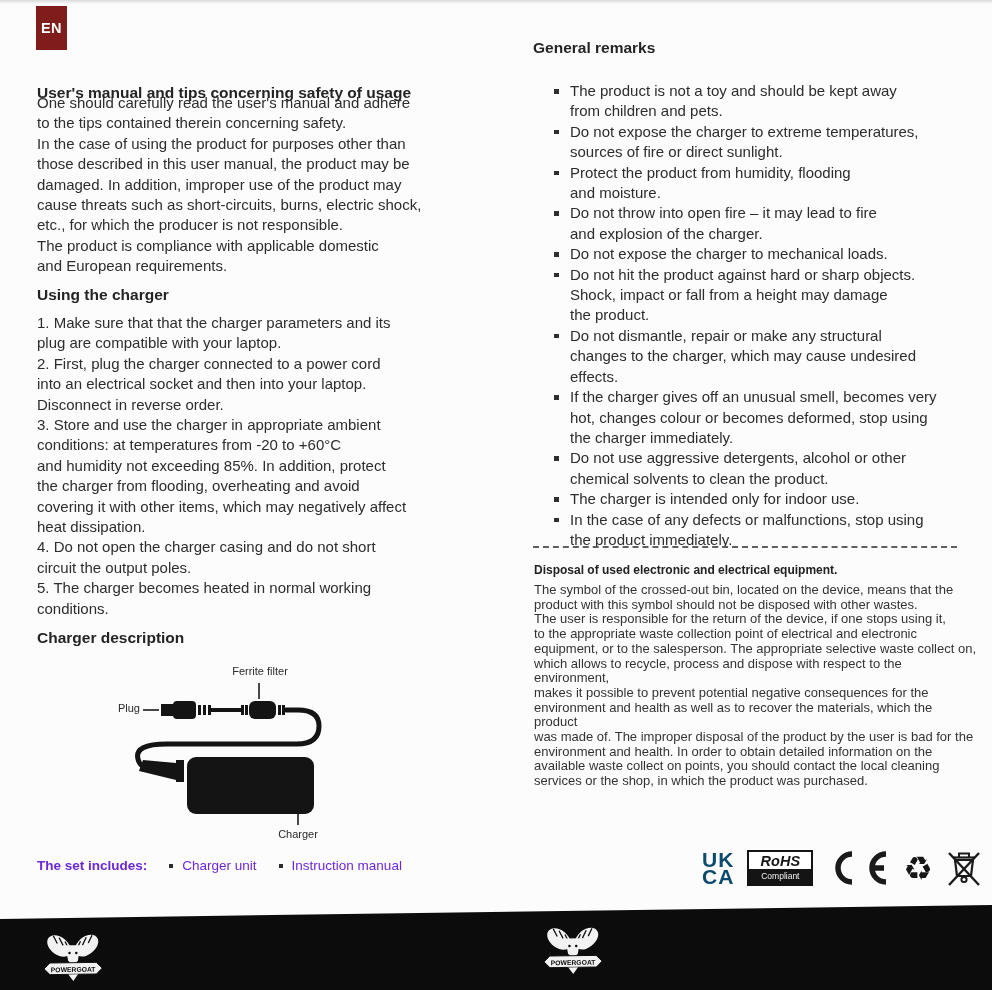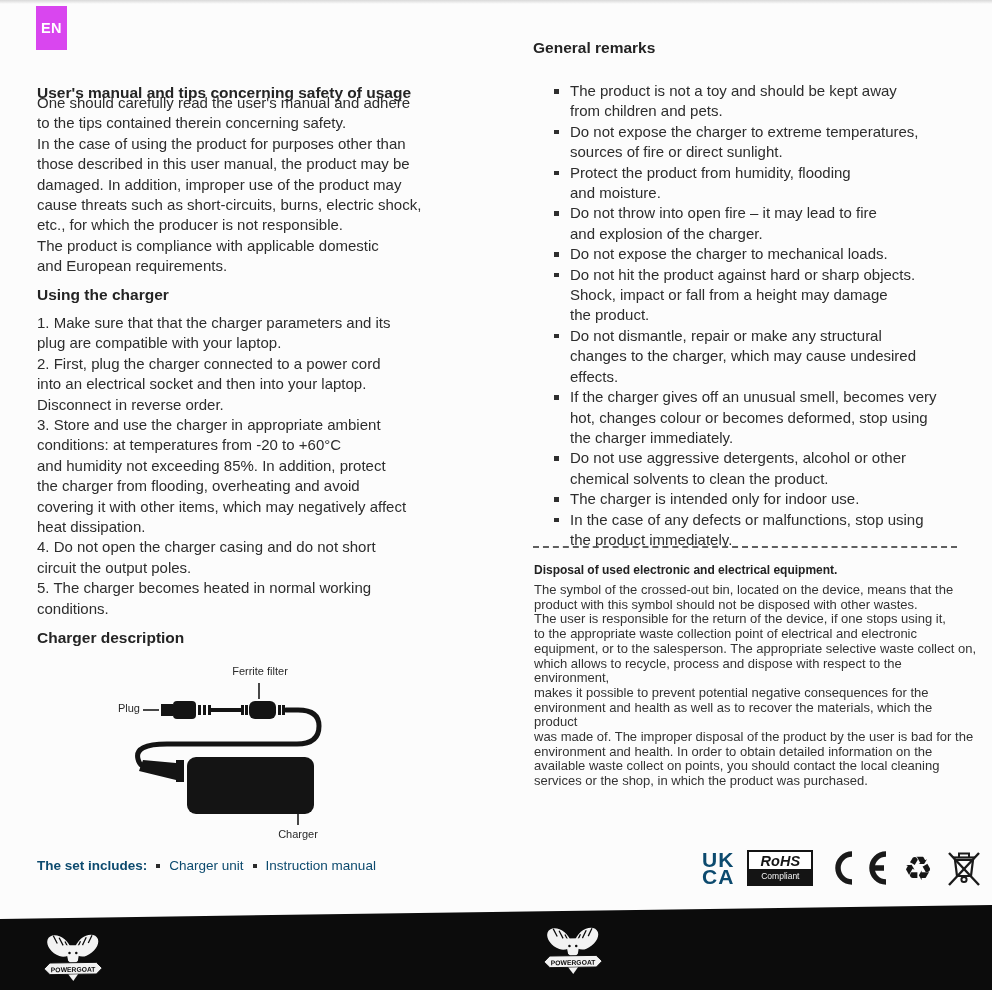--- a/index.html
+++ b/index.html
@@ -6,21 +6,21 @@
   #page{
     position:relative;width:992px;height:990px;background:#fcfcfc;
     overflow:hidden;font-family:"Liberation Sans",sans-serif;color:#2d2d2d;
   }
   #page::before{
     content:"";position:absolute;left:0;top:0;width:100%;height:4px;
     background:linear-gradient(#d9d9d9,rgba(255,255,255,0));pointer-events:none;
   }
   .abs{position:absolute;}
   .badge{
-    left:36px;top:6px;width:31px;height:44px;background:#d946ef;color:#ffffff;
+    left:36px;top:6px;width:31px;height:44px;background:#7f1d1d;color:#ffffff;
     display:flex;align-items:center;justify-content:center;
     font-weight:700;font-size:14.5px;letter-spacing:.5px;
   }
   .h1{font-weight:700;font-size:15.5px;line-height:1.25;color:#242424;}
   .body-text{font-size:15px;line-height:20.4px;white-space:pre-line;color:#2d2d2d;}
   .bullets{left:533px;top:63px;width:452px;list-style:none;margin:18px;padding:0;}
   .bullets li{
     position:relative;padding-left:19px;font-size:15px;line-height:20.4px;
     white-space:pre-line;color:#2d2d2d;
   }
@@ -32,22 +32,22 @@
     border-top:2px dashed #5f5f5f;
   }
   .small-h{font-weight:700;font-size:12px;color:#222222;}
   .small-text{font-size:13px;line-height:14.7px;white-space:pre-line;color:#333333;}
   .diagram{left:30px;top:663px;width:460px;height:200px;}
   .diagram .dlabel{position:absolute;font-size:11px;color:#2a2a2a;}
   .lab-ferrite{left:165px;top:2px;width:130px;text-align:center;}
   .lab-plug{left:58px;top:39px;width:52px;text-align:right;}
   .lab-charger{left:218px;top:165px;width:100px;text-align:center;}
   .set-line{
-    left:37px;top:858px;display:flex;align-items:flex-end;gap:9px;
-    font-size:13.5px;color:#0c4a6e;white-space:nowrap;
+    left:37px;top:858px;display:flex;align-items:flex-end;gap:22px;
+    font-size:13.5px;color:#6d28d9;white-space:nowrap;
   }
   .set-label{font-weight:700;}
   .inc-item::before{
     content:"";display:inline-block;width:4px;height:4px;background:#2b2b2b;
     margin-right:9px;vertical-align:2.5px;
   }
   .marks{left:702px;top:843px;height:50px;display:flex;align-items:center;gap:13px;}
   .ukca{
     font-weight:700;font-size:21px;line-height:17.5px;letter-spacing:1px;
     color:#0c4a6e;text-align:center;

